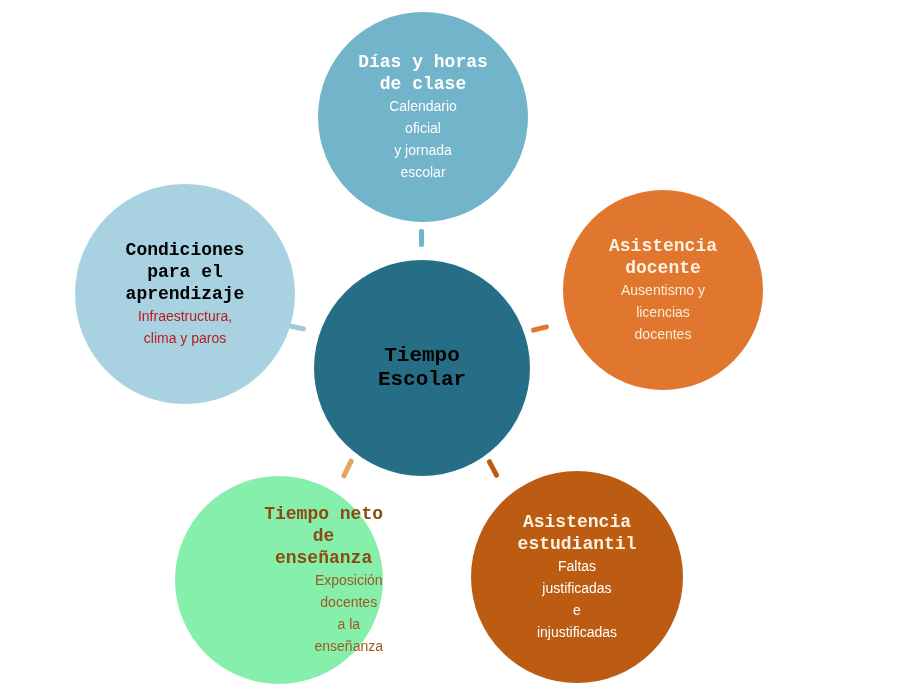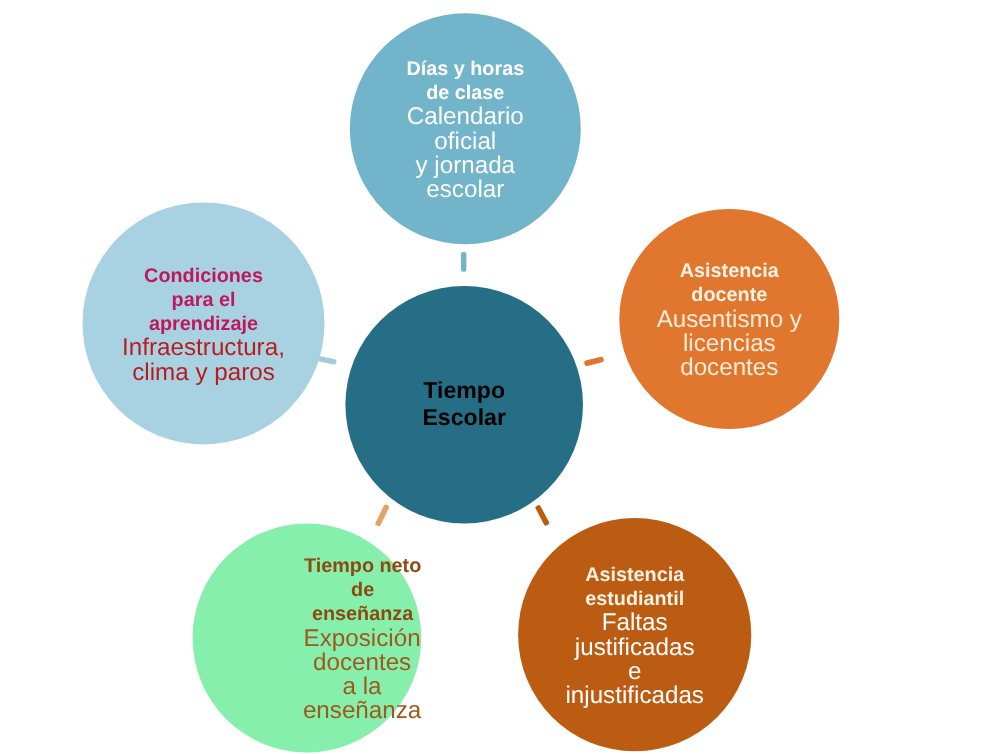--- a/index.html
+++ b/index.html
@@ -18,24 +18,25 @@
     flex-direction: column;
     align-items: center;
     justify-content: center;
     text-align: center;
   }
   .heading {
     font-weight: 700;
     font-size: 18px;
     line-height: 22px;
     white-space: pre-line;
+    font-family: Liberation Mono, monospace;
   }
   .bodytext {
     font-weight: 400;
-    font-size: 22px;
+    font-size: 14px;
     line-height: 22px;
     white-space: pre-line;
   }
   .node-top          { left: 318px; top:  12px; width: 210px; height: 210px; }
   .node-right        { left: 563px; top: 190px; width: 200px; height: 200px; }
   .node-bottom-right { left: 471px; top: 471px; width: 212px; height: 212px; }
   .node-bottom-left  { left: 175px; top: 476px; width: 208px; height: 208px; }
   .node-left         { left:  75px; top: 184px; width: 220px; height: 220px; }
   .node-center       { left: 314px; top: 260px; width: 216px; height: 216px; }
   .node-center .heading { font-size: 21px; line-height: 24px; }
@@ -90,21 +91,21 @@
     <div class="heading" style="color: rgb(141, 74, 16);">Tiempo neto
 de
 enseñanza</div>
     <div class="bodytext" style="color: rgb(157, 90, 30);">Exposición
 docentes
 a la
 enseñanza</div>
   </div>
 
   <div class="circle node-left" style="background-color: rgb(168, 210, 226);">
-    <div class="heading" style="color: #be185d;">Condiciones
+    <div class="heading" style="color: #000000;">Condiciones
 para el
 aprendizaje</div>
     <div class="bodytext" style="color: #b91c1c;">Infraestructura,
 clima y paros</div>
   </div>
 
   <div class="circle node-center" style="background-color: rgb(38, 110, 134);">
     <div class="heading" style="color: #000000;">Tiempo
 Escolar</div>
   </div>

